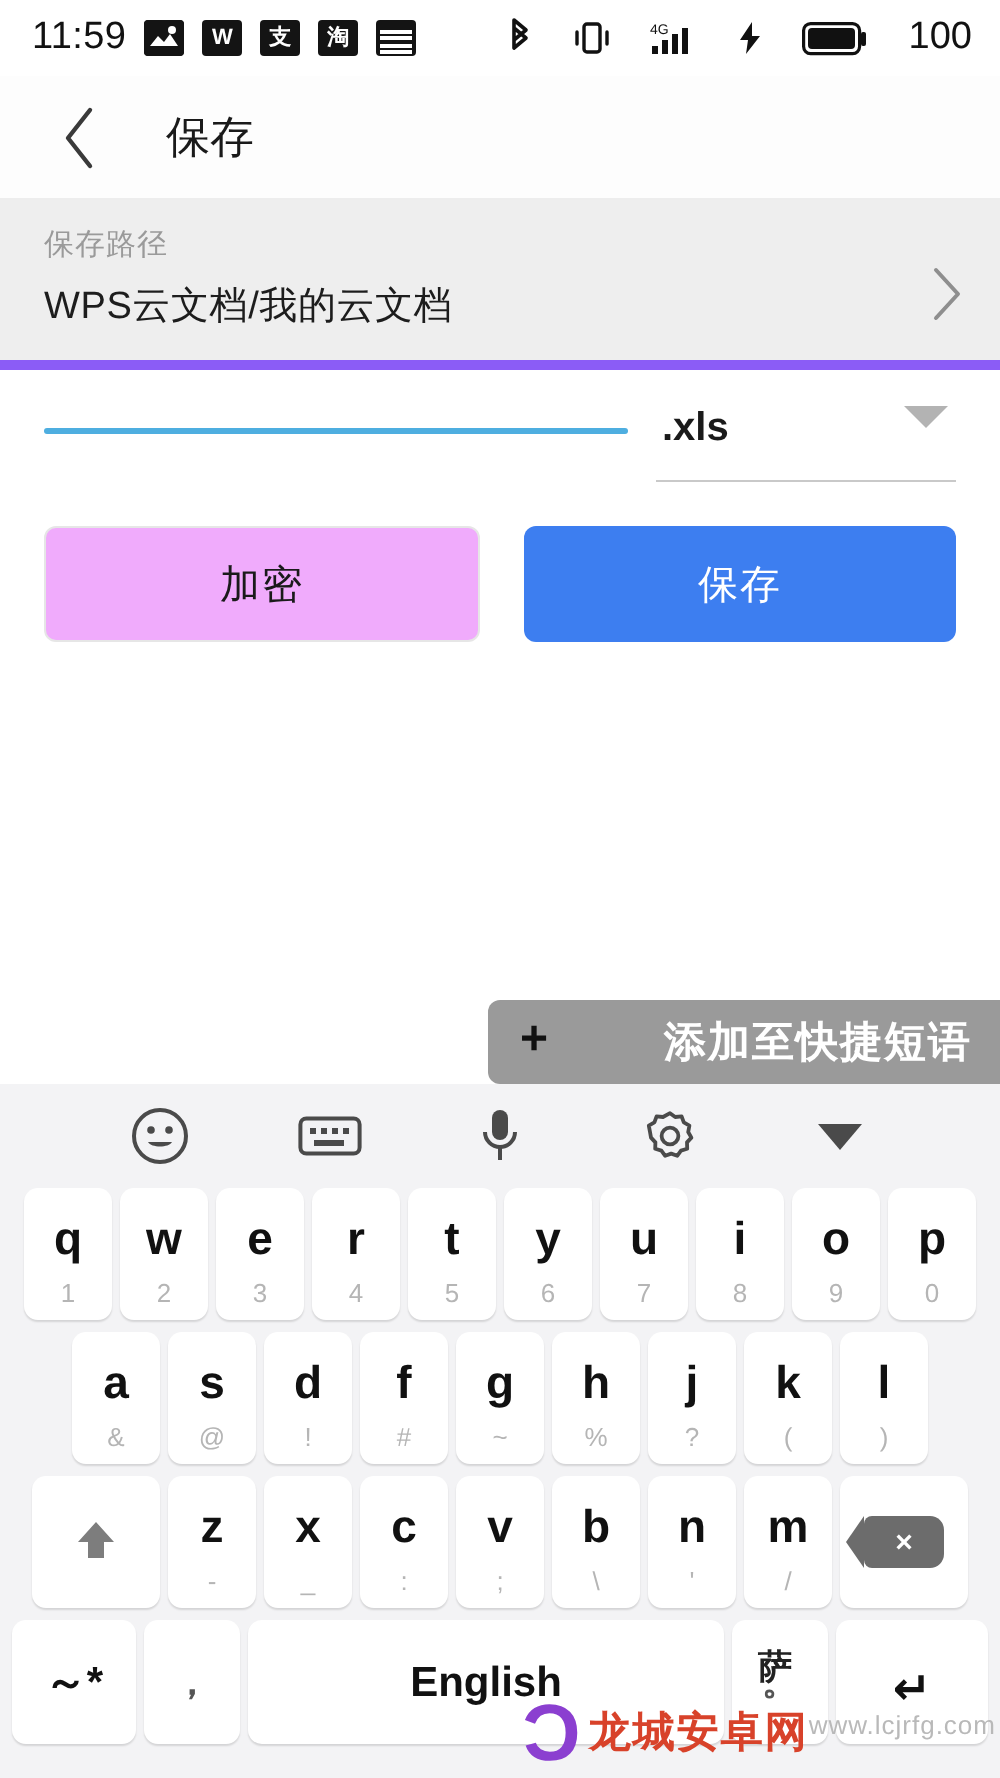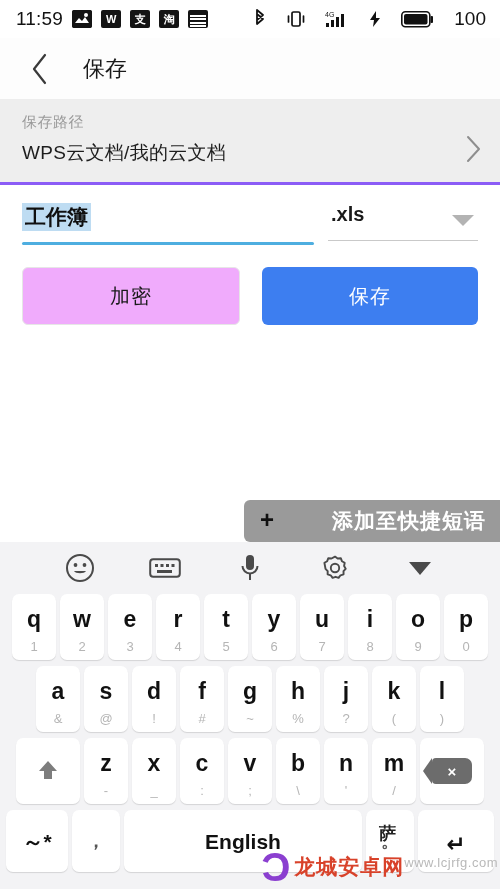--- a/index.html
+++ b/index.html
@@ -38,36 +38,36 @@
     display:flex; align-items:center; padding-left:22px;
     border-bottom:1px solid #ededed;
   }
   .back-btn { width:36px; height:36px; display:flex; align-items:center; justify-content:center; }
   .appbar-title { font-size:22px; color:#1a1a1a; font-weight:500; margin-left:25px; }
 
   
   .path-card {
     background:#eeeeee; height:85px; padding:13px 18px 0 22px;
     display:flex; justify-content:space-between; align-items:flex-start;
-    border-bottom:3px solid #8b5cf6;
+    border-bottom:5px solid #8b5cf6;
   }
   .path-label { font-size:15px; color:#9a9a9a; margin-bottom:8px; letter-spacing:.5px; }
   .path-value { font-size:19px; color:#1d1d1d; font-weight:500; letter-spacing:.3px; }
   .path-chevron { align-self:center; margin-top:6px; }
 
   
   .name-row { display:flex; padding:18px 22px 0 22px; gap:14px; }
   .name-field { flex:1 1 auto; }
   .name-text {
     font-size:21px; color:#0f0f0f; font-weight:600;
     background:#bedcf2; display:inline-block; padding:1px 3px; line-height:1.25;
   }
   .name-underline { height:3px; background:#4eaee0; margin-top:11px; border-radius:2px; }
   .ext-field { width:150px; }
-  .ext-inner { display:flex; align-items:flex-end; justify-content:space-between; padding-right:4px; }
+  .ext-inner { display:flex; align-items:flex-start; justify-content:space-between; padding-right:4px; }
   .ext-text { font-size:20px; color:#1a1a1a; font-weight:600; padding-left:3px; }
   .ext-underline { height:1px; background:#c9c9c9; margin-top:14px; }
   .caret-down { width:0;height:0;border-left:11px solid transparent;border-right:11px solid transparent;border-top:11px solid #b3b3b3; }
 
   
   .actions { display:flex; gap:22px; padding:22px 22px 0 22px; }
   .btn {
     flex:1 1 0; height:58px; border-radius:6px;
     display:flex; align-items:center; justify-content:center;
     font-size:20px; font-weight:500; letter-spacing:1px;
@@ -217,21 +217,20 @@
     </div>
     <div class="path-chevron">
       <svg width="18" height="30" viewBox="0 0 18 30">
           <path d="M4 3l11 12L4 27" stroke="#8e8e8e" stroke-width="2" fill="none" stroke-linecap="round" stroke-linejoin="round"></path>
         </svg>
     </div>
   </div>
 
   <div class="name-row">
     <div class="name-field">
-      <span class="name-text">工作簿</span>
       <div class="name-underline"></div>
     </div>
     <div class="ext-field">
       <div class="ext-inner">
         <span class="ext-text">.xls</span>
         <span class="caret-down"></span>
       </div>
       <div class="ext-underline"></div>
     </div>
   </div>

